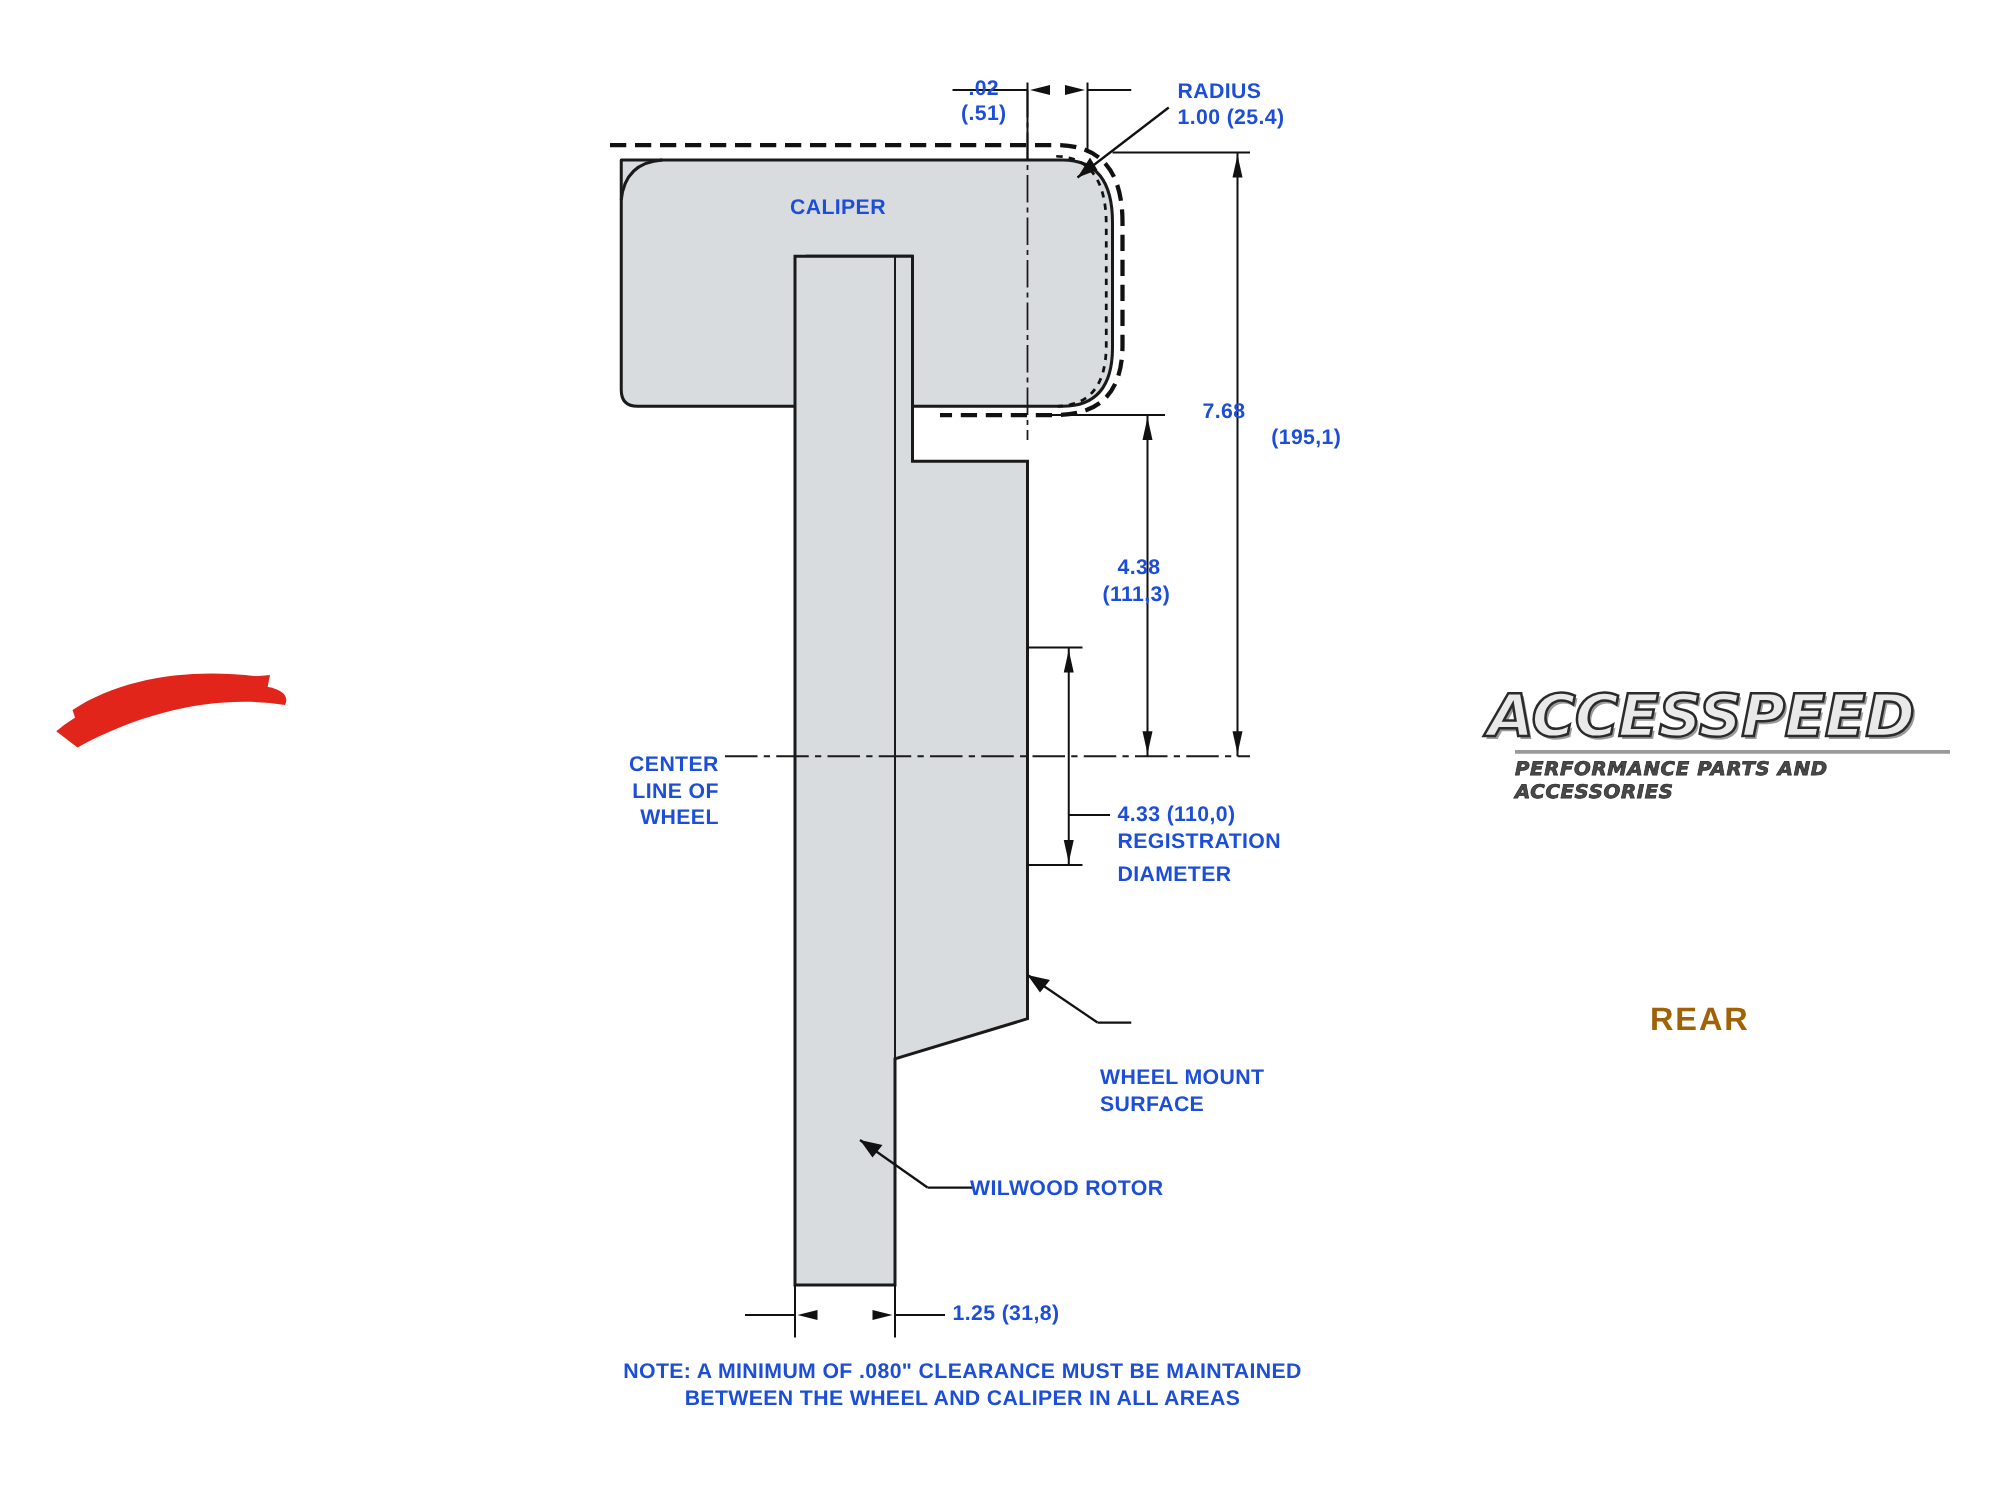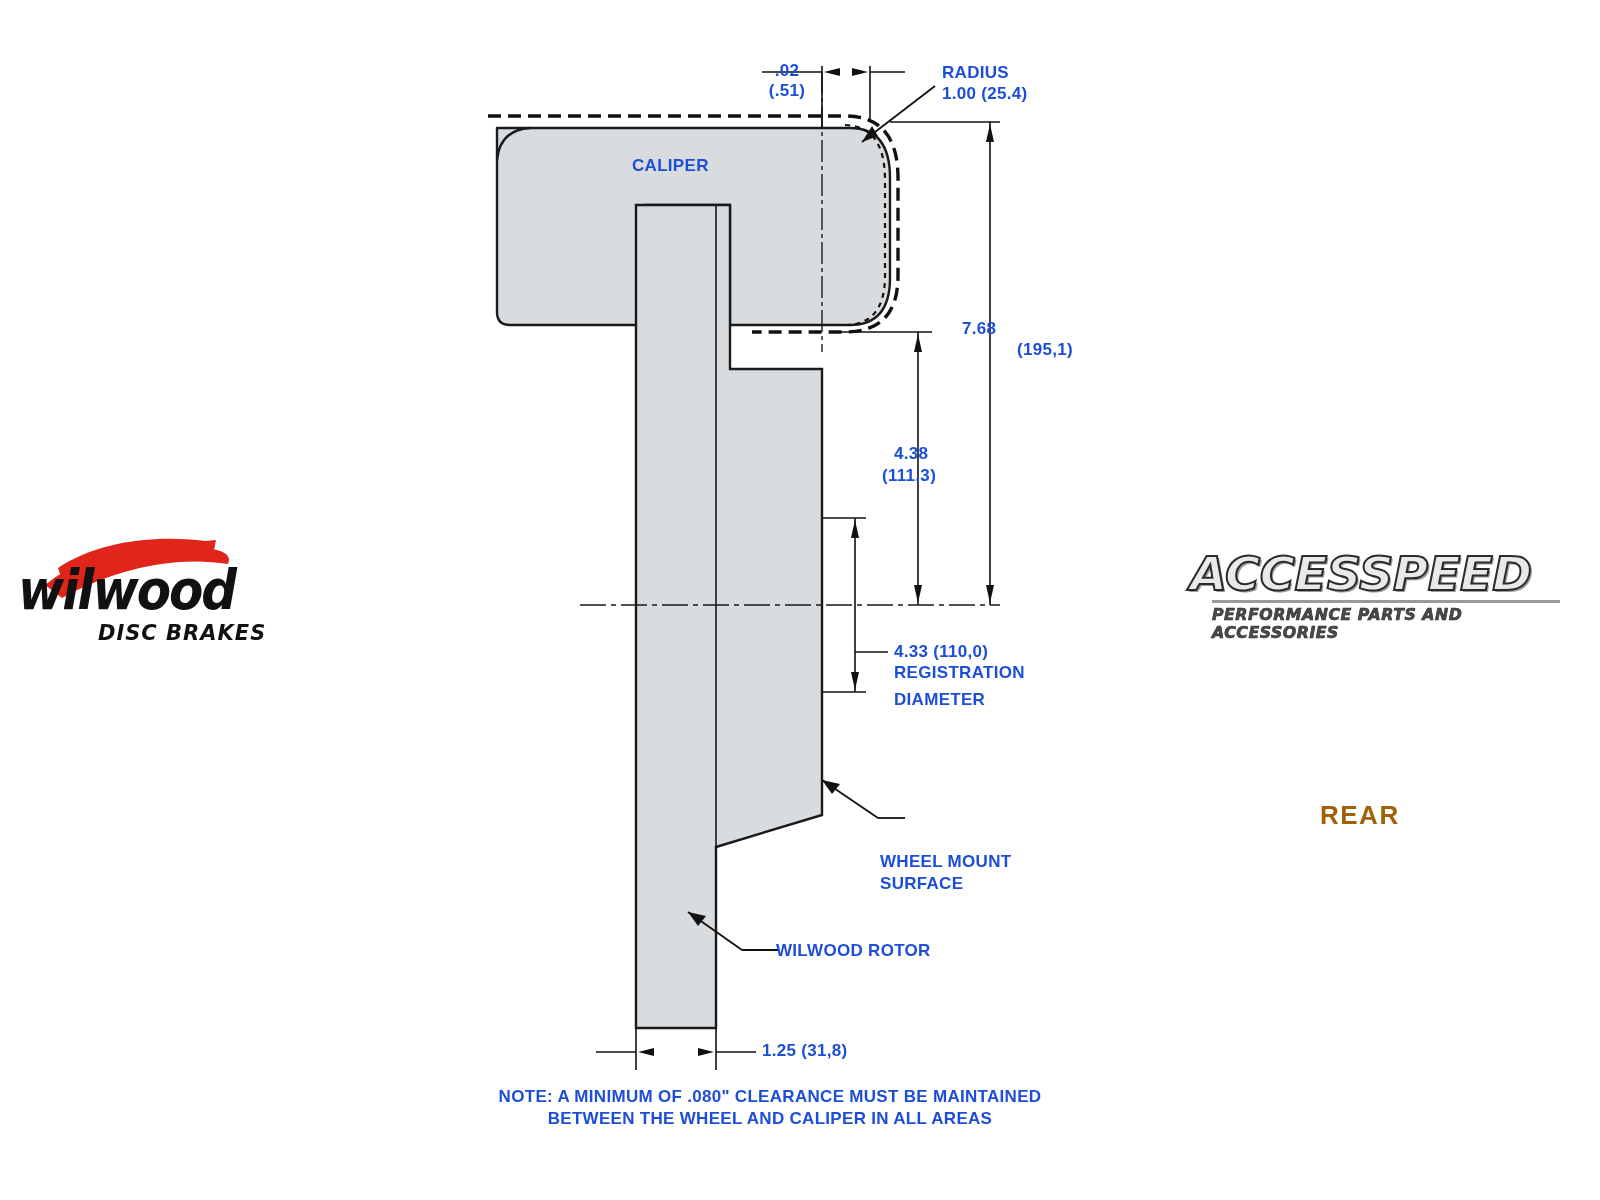--- a/index.html
+++ b/index.html
@@ -224,39 +224,40 @@
   <div class="lbl" style="left:942px; top:83px;">1.00 (25.4)</div>
 
   <div class="lbl" style="left:632px; top:155px;">CALIPER</div>
 
   <div class="lbl" style="left:962px; top:318px;">7.68</div>
   <div class="lbl" style="left:974px; top:339px;margin-left:43px;">(195,1)</div>
 
   <div class="lbl" style="left:894px; top:443px;">4.38</div>
   <div class="lbl" style="left:882px; top:441px;margin-top:24px;">(111,3)</div>
 
+  <div class="lbl right" style="left:430px; top:580px; width:145px; line-height:21px;">
+    <span style="white-space:pre-line;">CENTER
+LINE OF
+WHEEL</span>
+  </div>
 
   <div class="lbl" style="left:894px; top:641px;">4.33 (110,0)</div>
   <div class="lbl" style="left:894px; top:662px;">REGISTRATION</div>
   <div class="lbl" style="left:894px; top:689px;text-align:right;">DIAMETER</div>
 
   <div class="lbl" style="left:880px; top:806px; line-height:22px; white-space:pre-line;margin-top:45px;">WHEEL MOUNT
 SURFACE</div>
 
   <div class="lbl" style="left:776px; top:940px;">WILWOOD ROTOR</div>
 
   <div class="lbl" style="left:762px; top:1040px;">1.25 (31,8)</div>
 
   <div class="lbl center" style="left:430px; top:1086px; width:680px;">NOTE: A MINIMUM OF .080" CLEARANCE MUST BE MAINTAINED</div>
   <div class="lbl center" style="left:430px; top:1108px; width:680px;">BETWEEN THE WHEEL AND CALIPER IN ALL AREAS</div>
 
-  <div id="wilwood-logo">
-    <div class="ww-word">wilwood</div>
-    <div class="ww-sub">DISC BRAKES</div>
-  </div>
 
   <div id="accesspeed-logo">
     <div class="ap-word">ACCESSPEED</div>
     <div class="ap-sub">PERFORMANCE PARTS AND ACCESSORIES</div>
   </div>
 
   <div id="rear-label">REAR</div>
 
 </div>
 

